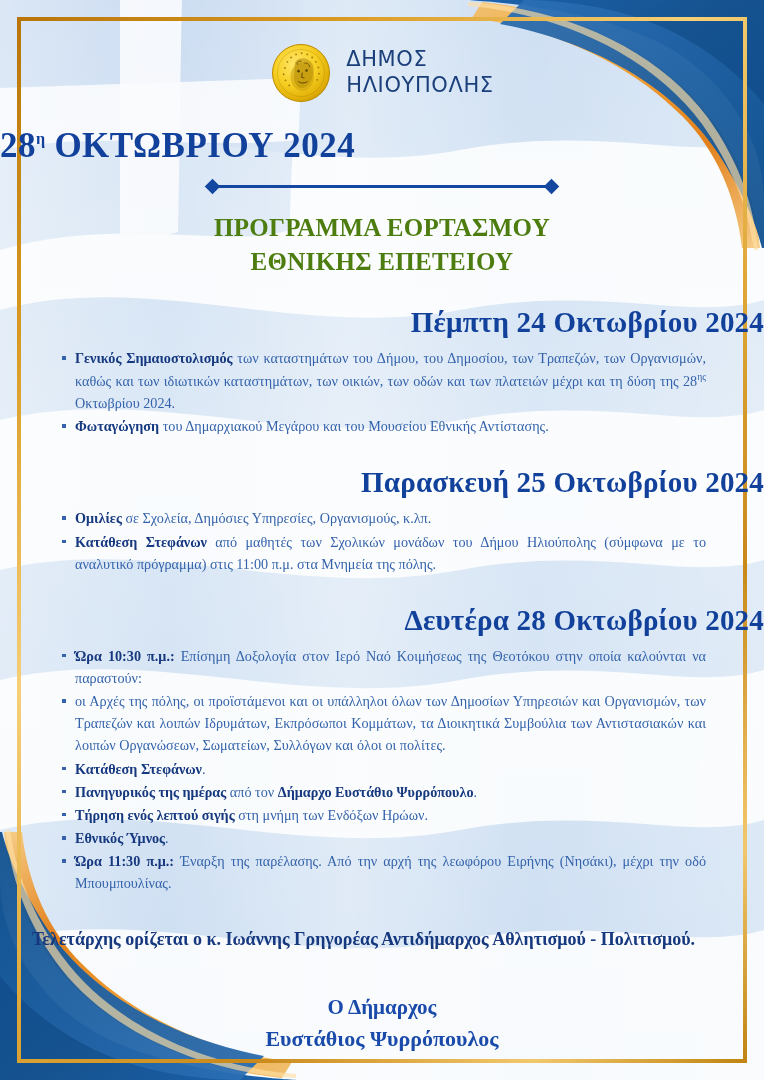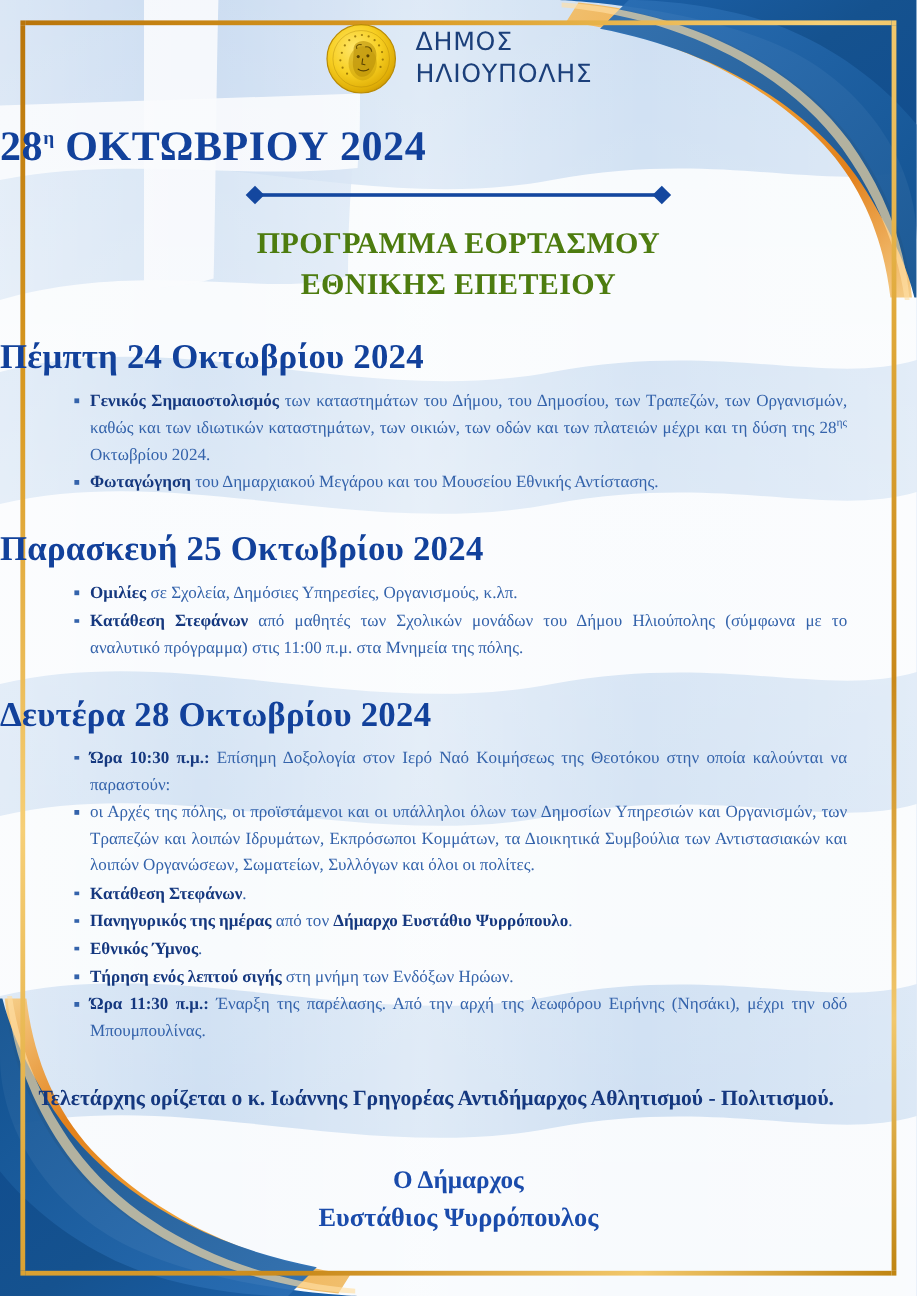--- a/index.html
+++ b/index.html
@@ -53,21 +53,21 @@
     z-index: 4;
     padding: 0;
   }
 
   
   .logo-block {
     display: flex;
     align-items: center;
     justify-content: center;
     gap: 14px;
-    padding-top: 18px;
+    padding-top: 42px;
   }
   .coin {
     width: 62px;
     height: 62px;
     flex: 0 0 auto;
   }
   .logo-text {
     font-family: "DejaVu Sans", "Liberation Sans", sans-serif;
     color: #1b3f7a;
     font-size: 21px;
@@ -120,21 +120,21 @@
     text-align: center;
     color: #4d7c0f;
     font-size: 25px;
     font-weight: bold;
     line-height: 1.34;
     letter-spacing: 0.3px;
   }
 
   h3.day-heading {
     margin: 26px 0 8px 0;
-    text-align: left;
+    text-align: right;
     color: #12419b;
     font-size: 29px;
     font-weight: bold;
     letter-spacing: 0.2px;
     font-family: Liberation Serif, serif;
   }
 
   .list {
     margin: 0;
     padding: 0 58px 0 58px;
@@ -377,24 +377,24 @@
         <li>
           <span>οι Αρχές της πόλης, οι προϊστάμενοι και οι υπάλληλοι όλων των Δημοσίων Υπηρεσιών και Οργανισμών, των Τραπεζών και λοιπών Ιδρυμάτων, Εκπρόσωποι Κομμάτων, τα Διοικητικά Συμβούλια των Αντιστασιακών και λοιπών Οργανώσεων, Σωματείων, Συλλόγων και όλοι οι πολίτες.</span>
         </li>
         <li>
           <b>Κατάθεση Στεφάνων</b><span>.</span>
         </li>
         <li>
           <b>Πανηγυρικός της ημέρας</b><span> από τον </span><b>Δήμαρχο Ευστάθιο Ψυρρόπουλο</b><span>.</span>
         </li>
         <li>
+          <b>Τήρηση  ενός λεπτού σιγής</b><span> στη μνήμη των Ενδόξων Ηρώων.</span>
+        </li>
+        <li>
           <b>Εθνικός Ύμνος</b><span>.</span>
-        </li>
-        <li>
-          <b>Τήρηση  ενός λεπτού σιγής</b><span> στη μνήμη των Ενδόξων Ηρώων.</span>
         </li>
         <li>
           <b>Ώρα 11:30 π.μ.:</b><span>  Έναρξη της παρέλασης. Από την αρχή της λεωφόρου Ειρήνης (Νησάκι), μέχρι την οδό Μπουμπουλίνας.</span>
         </li>
       </ul>
     </div>
 
     <p class="teletarchis">Τελετάρχης ορίζεται ο κ. Ιωάννης Γρηγορέας Αντιδήμαρχος Αθλητισμού - Πολιτισμού.</p>
 
     <div class="signature">

